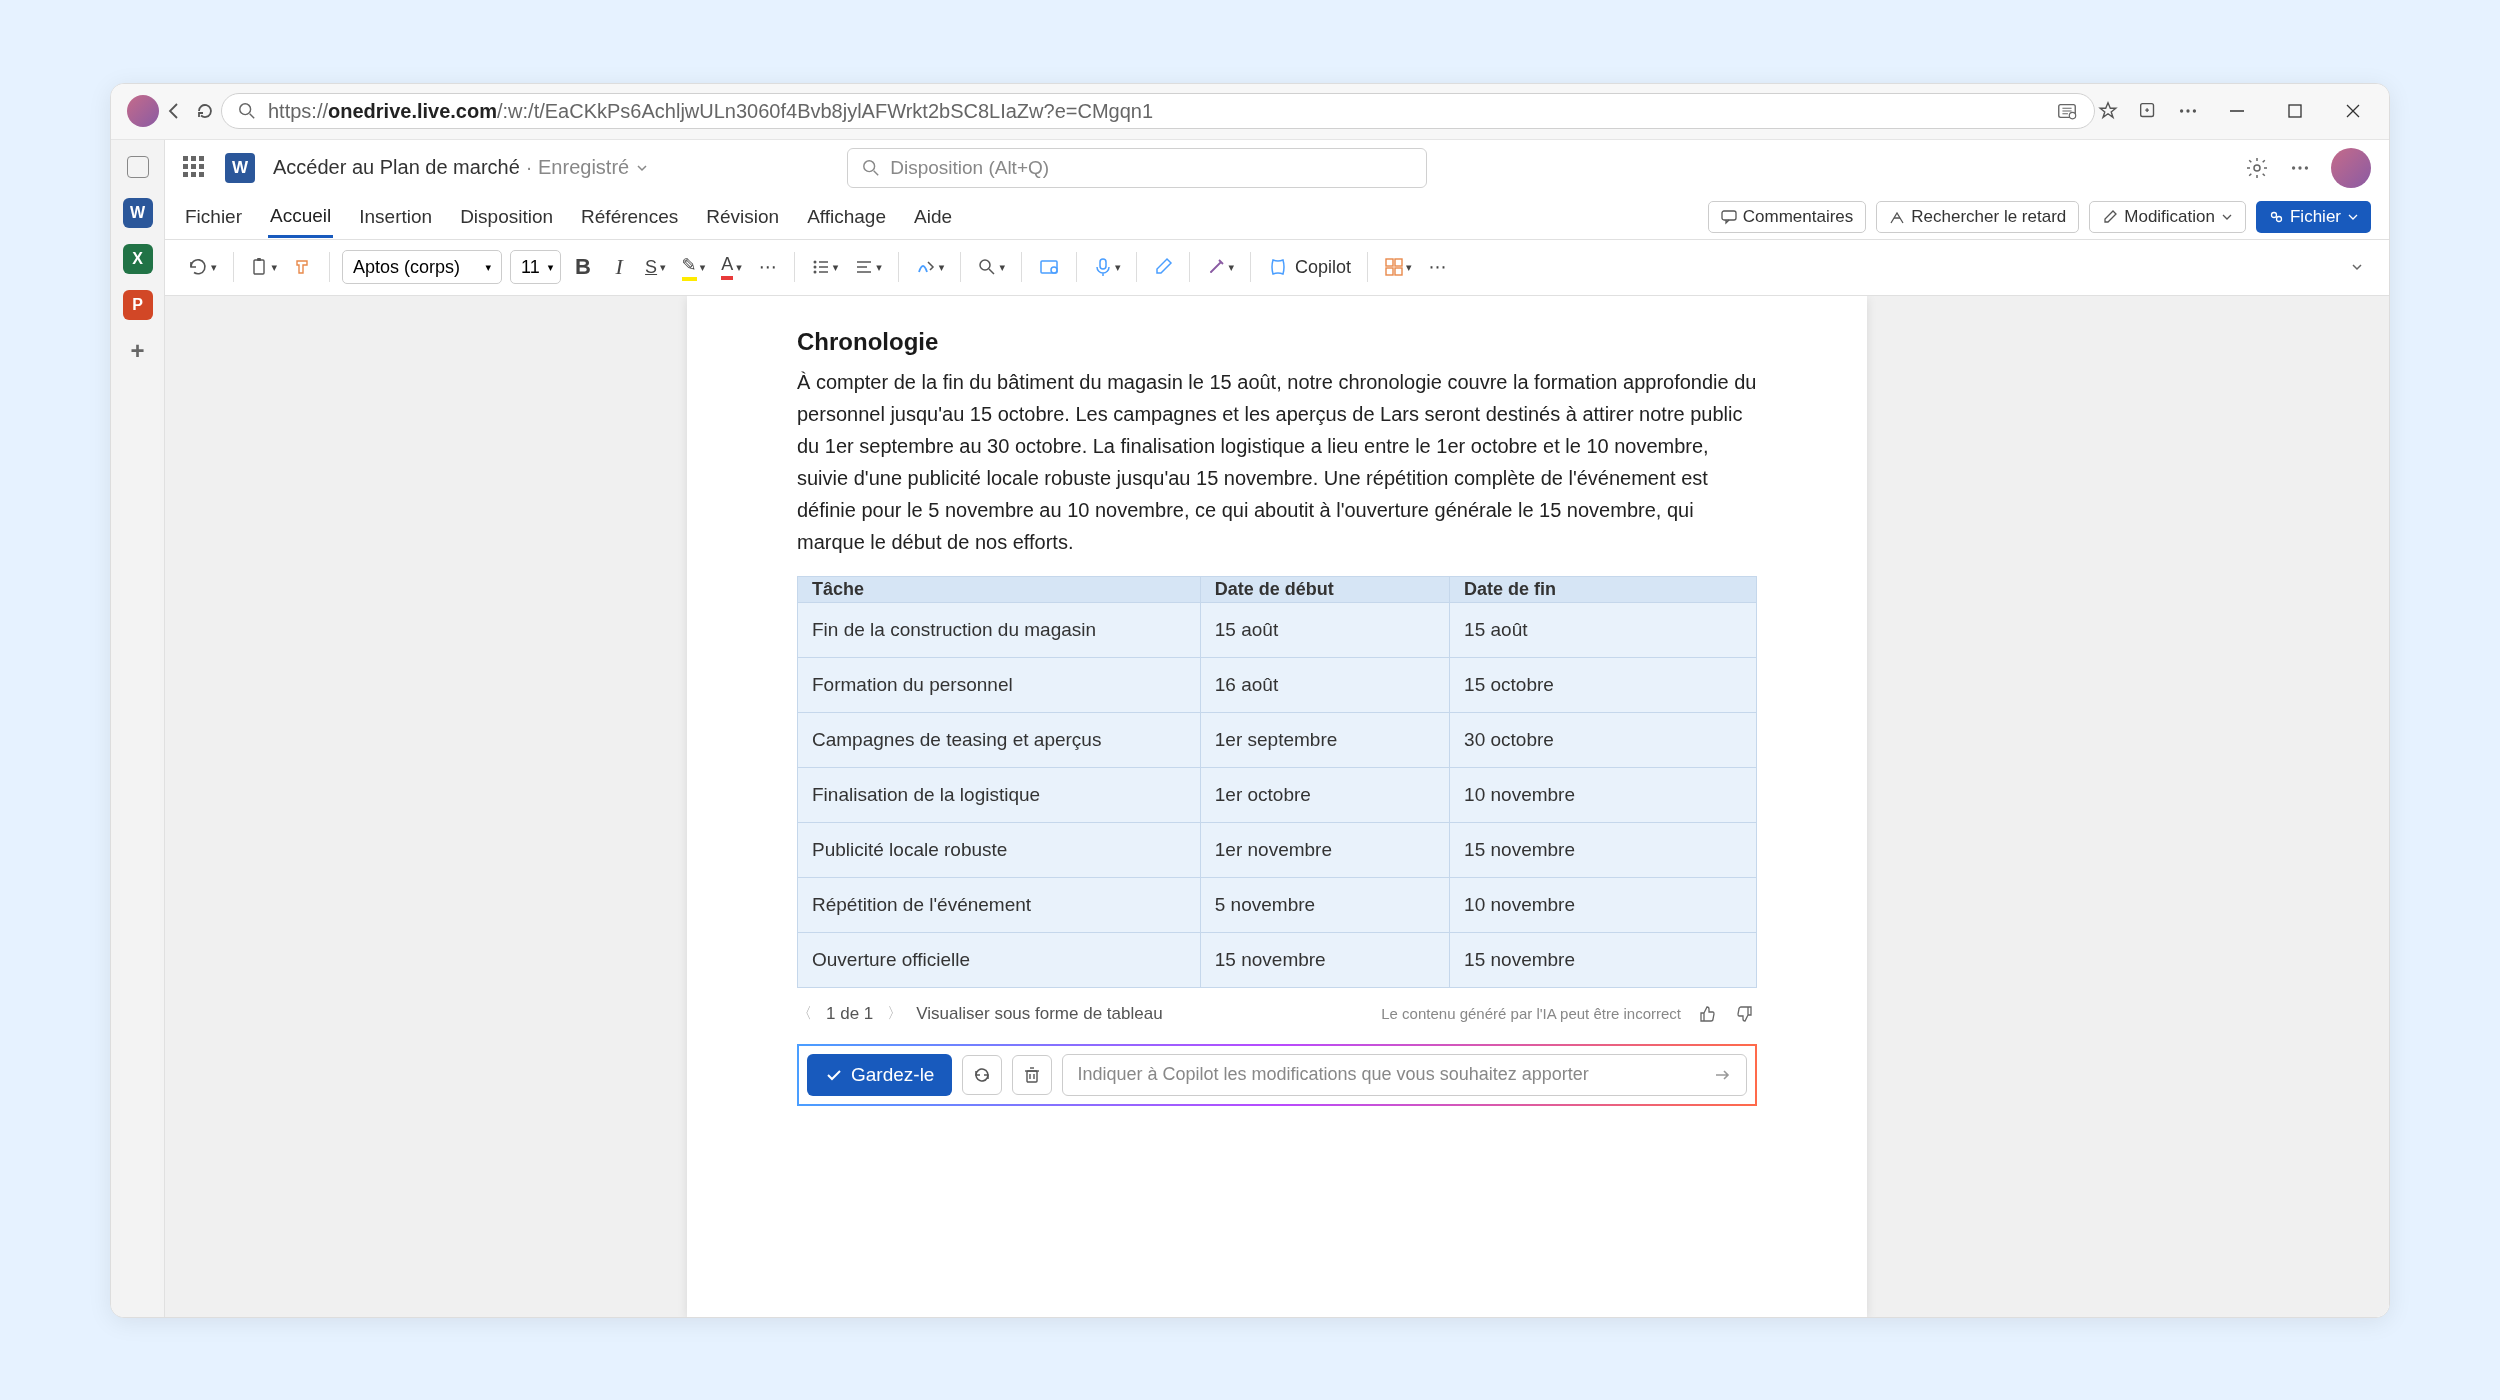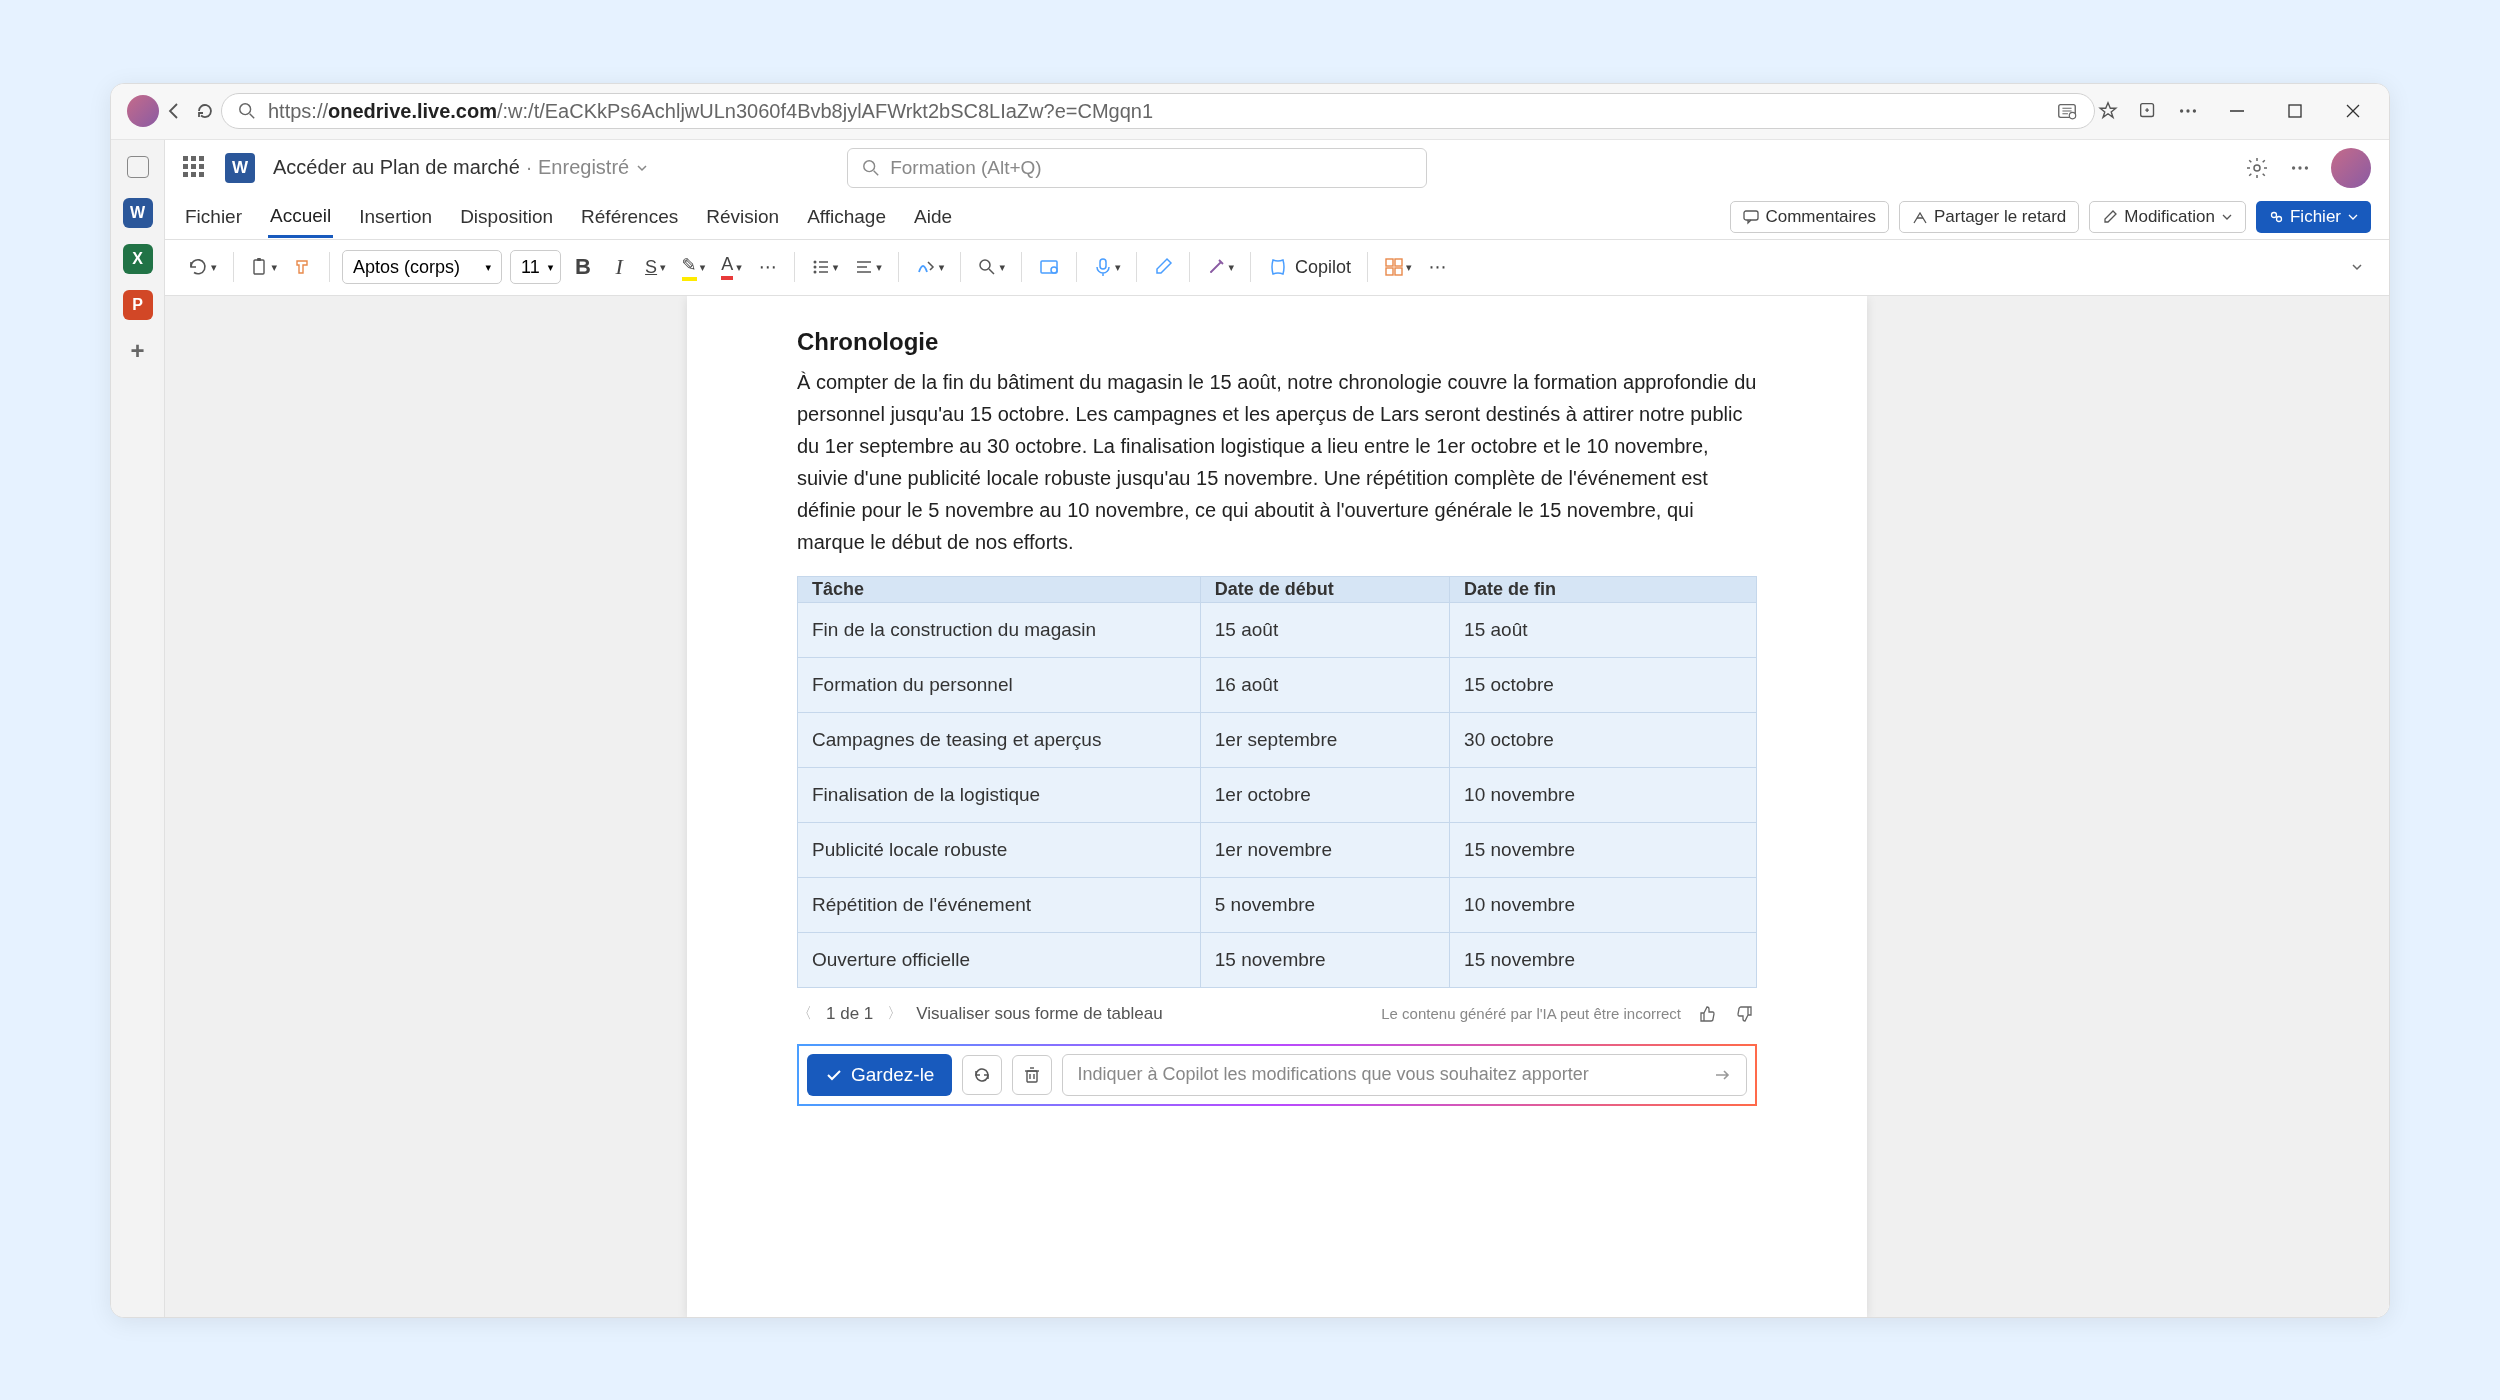--- a/index.html
+++ b/index.html
@@ -173,21 +173,21 @@
           <span class="saved">· <span>Enregistré</span></span>
           <svg width="14" height="14" viewBox="0 0 14 14">
               <path d="M3 5l4 4 4-4" stroke="#888" stroke-width="1.5" fill="none"></path>
             </svg>
         </div>
         <div class="search-box">
           <svg width="18" height="18" viewBox="0 0 20 20">
               <circle cx="8" cy="8" r="6" stroke="#888" stroke-width="1.6" fill="none"></circle>
               <line x1="13" y1="13" x2="18" y2="18" stroke="#888" stroke-width="1.6"></line>
             </svg>
-          <span>Formation (Alt+Q)</span>
+          <span>Disposition (Alt+Q)</span>
         </div>
         <div class="title-right">
           <div>
               <svg width="24" height="24" viewBox="0 0 24 24">
                 <circle cx="12" cy="12" r="3" stroke="#666" stroke-width="1.5" fill="none"></circle>
                 <path d="M12 2v3M12 19v3M4.2 4.2l2.1 2.1M17.7 17.7l2.1 2.1M2 12h3M19 12h3M4.2 19.8l2.1-2.1M17.7 6.3l2.1-2.1" stroke="#666" stroke-width="1.5"></path>
               </svg>
             </div>
           <div>
               <svg width="22" height="22" viewBox="0 0 24 24">
@@ -215,21 +215,21 @@
                 <rect x="1" y="2" width="14" height="9" rx="2" stroke="#555" stroke-width="1.3" fill="none"></rect>
                 <path d="M5 11 L5 14 L8 11" stroke="#555" stroke-width="1.3" fill="none"></path>
               </svg>
             <span>Commentaires</span>
           </div>
           <div class="menu-btn">
             <svg width="16" height="16" viewBox="0 0 16 16">
                 <path d="M2 14 L8 4 L14 14" stroke="#555" stroke-width="1.3" fill="none"></path>
                 <path d="M5 9 L11 9" stroke="#555" stroke-width="1.3"></path>
               </svg>
-            <span>Partager le retard</span>
+            <span>Rechercher le retard</span>
           </div>
           <div class="menu-btn">
             <svg width="16" height="16" viewBox="0 0 16 16">
                 <path d="M3 13 L3 10 L11 2 L14 5 L6 13 Z" stroke="#555" stroke-width="1.3" fill="none"></path>
               </svg>
             <span>Modification</span>
             <svg width="12" height="12" viewBox="0 0 12 12">
                 <path d="M2 4l4 4 4-4" stroke="#555" stroke-width="1.3" fill="none"></path>
               </svg>
           </div>

